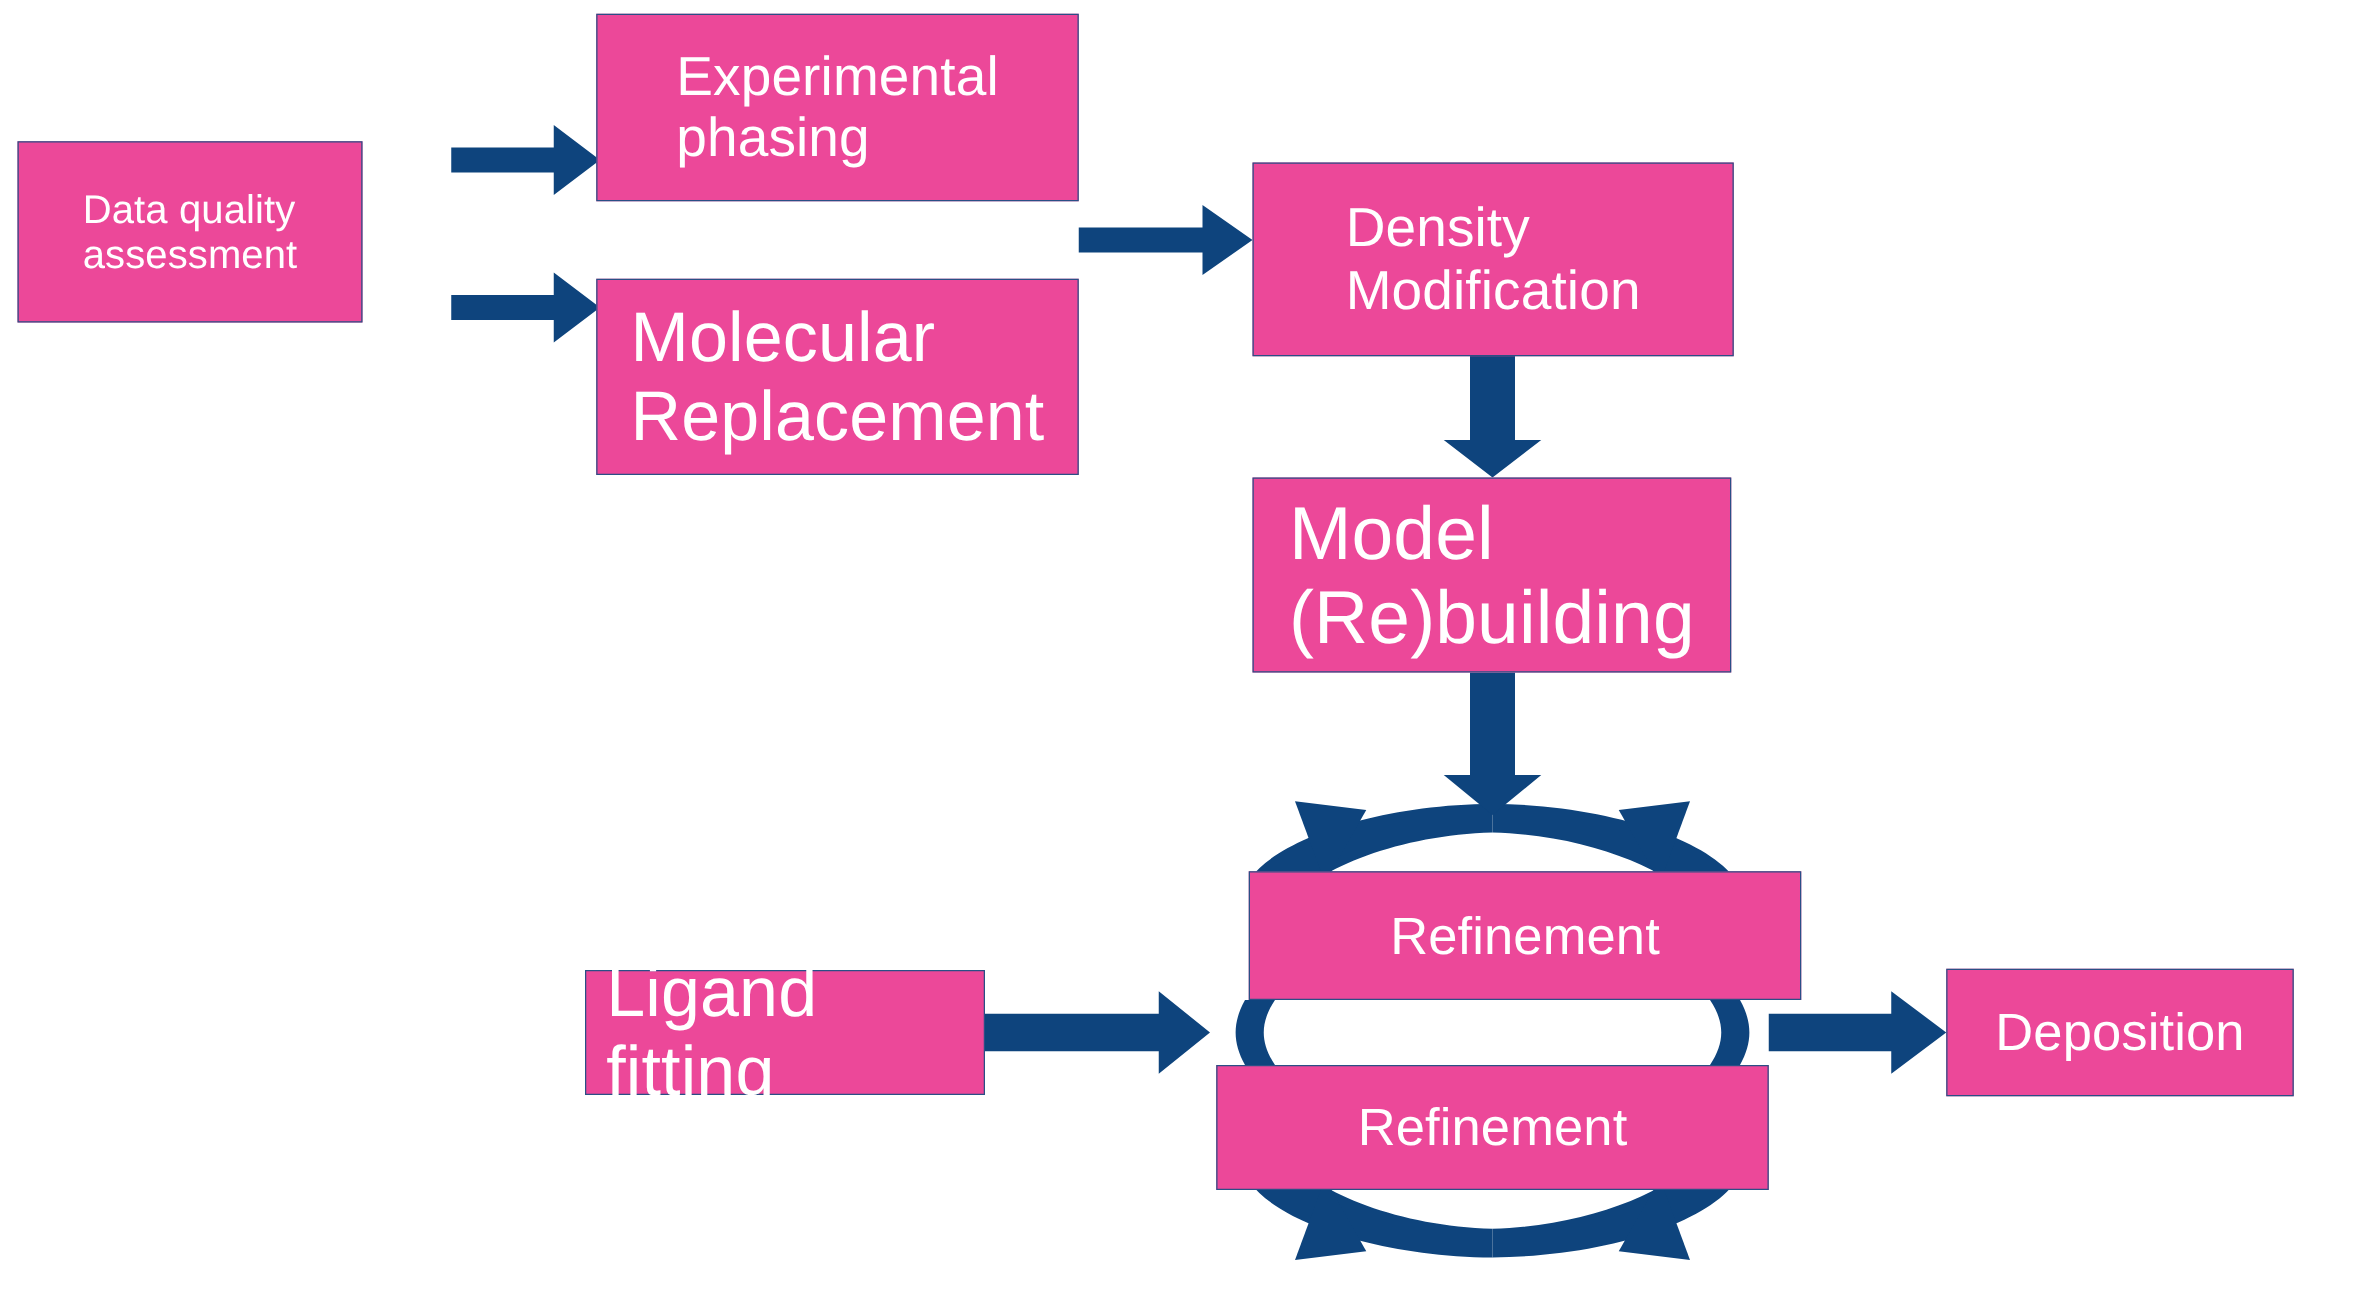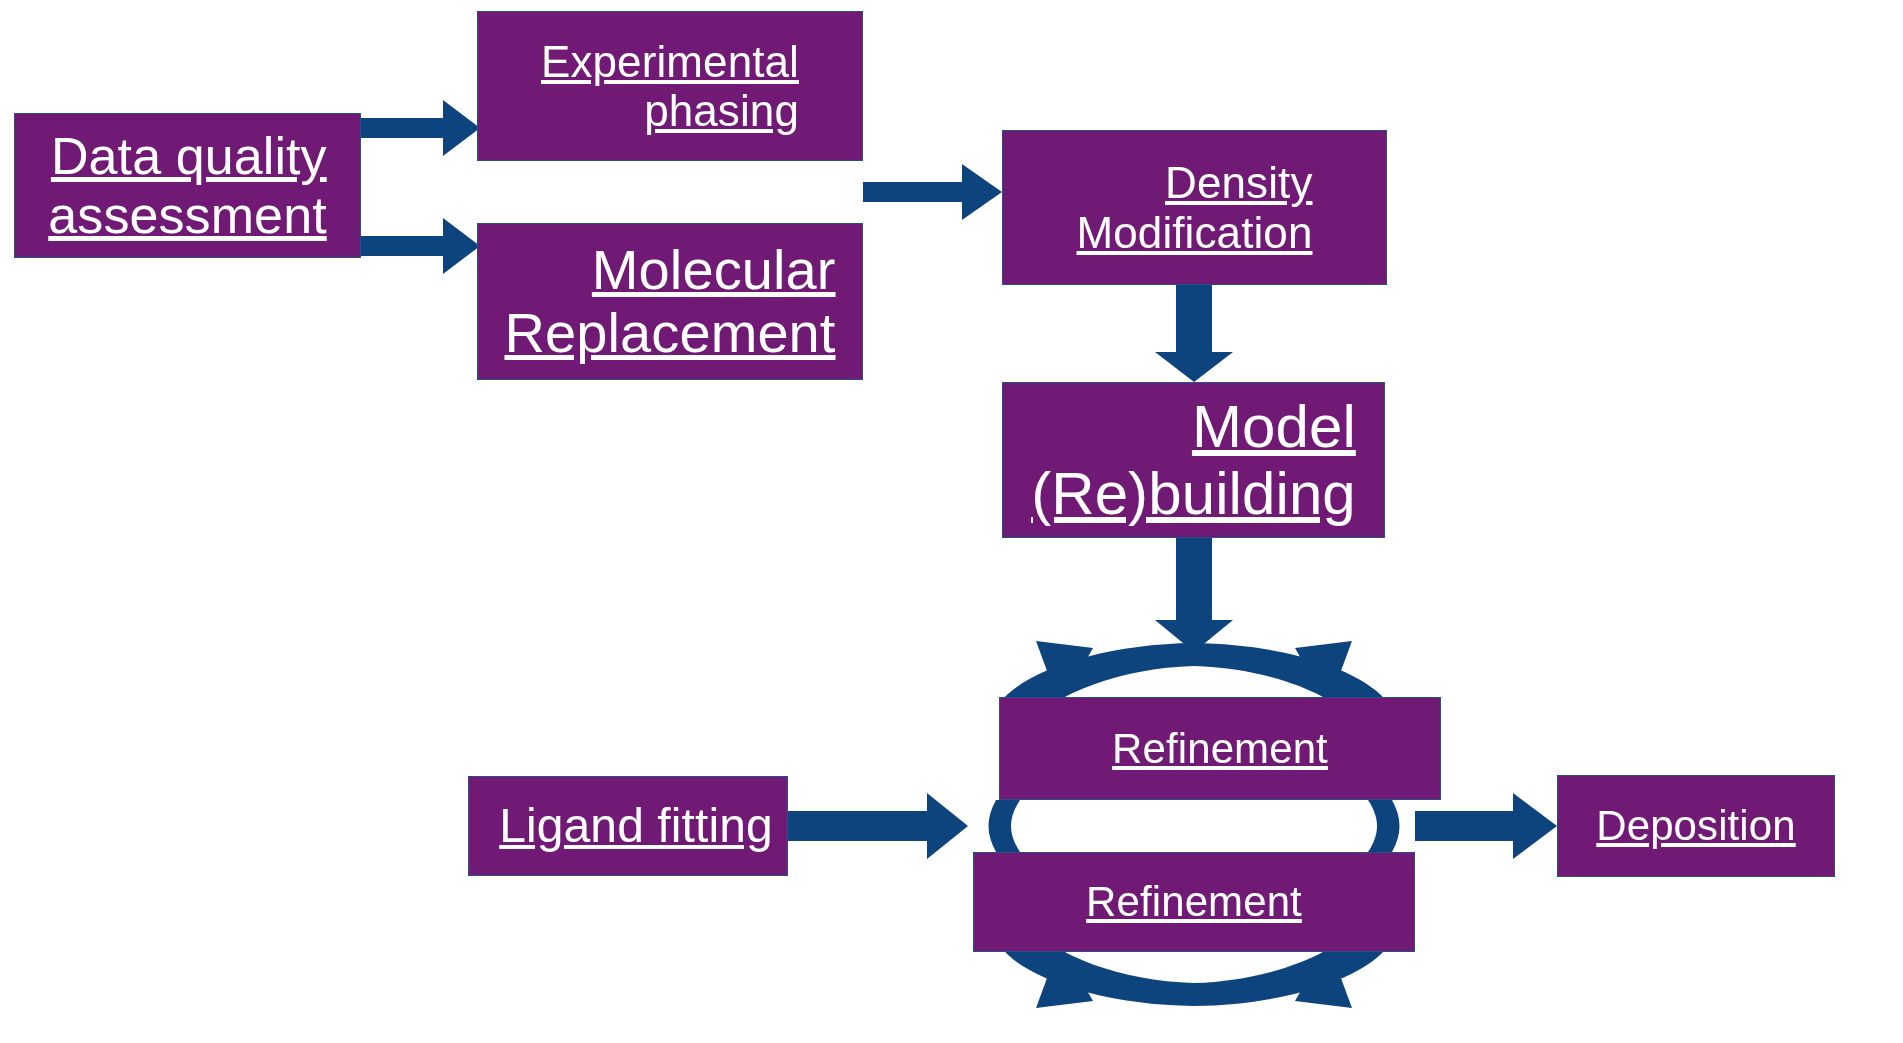--- a/index.html
+++ b/index.html
@@ -12,34 +12,33 @@
   }
   #canvas {
     position: relative;
     width: 1903px;
     height: 1043px;
     background: #ffffff;
     overflow: hidden;
   }
   .node {
     position: absolute;
-    background: #701a75;
+    background: #ec4899;
     border: 1.5px solid #2A4F86;
     box-sizing: border-box;
     color: #ffffff;
     display: flex;
     align-items: center;
     justify-content: center;
-    text-align: right;
+    text-align: left;
     line-height: 1.12;
     font-weight: 400;
     letter-spacing: 0.1px;
     white-space: pre-line;
     user-select: none;
-    text-decoration: underline;
   }
   .svg-layer {
     position: absolute;
     left: 0;
     top: 0;
     width: 1903px;
     height: 1043px;
     pointer-events: none;
   }
   .svg-layer.behind { z-index: 1; }
@@ -111,36 +110,36 @@
       <path d="M 1176 270 L 1212 270 L 1212 352 L 1233 352 L 1194 382 L 1155 352 L 1176 352 Z"></path>
 
       <path d="M 1176 538 L 1212 538 L 1212 620 L 1233 620 L 1194 652 L 1155 620 L 1176 620 Z"></path>
 
       <path d="M 788 811 L 927 811 L 927 793 L 968 826 L 927 859 L 927 841 L 788 841 Z"></path>
 
       <path d="M 1415 811 L 1513 811 L 1513 793 L 1557 826 L 1513 859 L 1513 841 L 1415 841 Z"></path>
     </g>
   </svg>
 
-  <div class="node" style="left:14px; top:113px; width:347px; height:145px; font-size:52px;">Data quality
+  <div class="node" style="left:14px; top:113px; width:276px; height:145px; font-size:32px;">Data quality
 assessment</div>
 
   <div class="node" style="left:477px; top:11px; width:386px; height:150px; font-size:44px;">Experimental
 phasing</div>
 
   <div class="node" style="left:477px; top:223px; width:386px; height:157px; font-size:56px;">Molecular
 Replacement</div>
 
   <div class="node" style="left:1002px; top:130px; width:385px; height:155px; font-size:44px;">Density
 Modification</div>
 
   <div class="node" style="left:1002px; top:382px; width:383px; height:156px; font-size:60px;">Model
 (Re)building</div>
 
   <div class="node" style="left:973px; top:697px; width:442px; height:103px; font-size:42px;margin-left:26px;">Refinement</div>
 
   <div class="node" style="left:973px; top:852px; width:442px; height:100px; font-size:42px;">Refinement</div>
 
-  <div class="node" style="left:468px; top:776px; width:320px; height:100px; font-size:48px;padding-left:16px;">Ligand fitting</div>
+  <div class="node" style="left:468px; top:776px; width:320px; height:100px; font-size:56px;padding-left:16px;">Ligand fitting</div>
 
   <div class="node" style="left:1557px; top:775px; width:278px; height:102px; font-size:42px;">Deposition</div>
 
 </div>
 
 </body></html>

